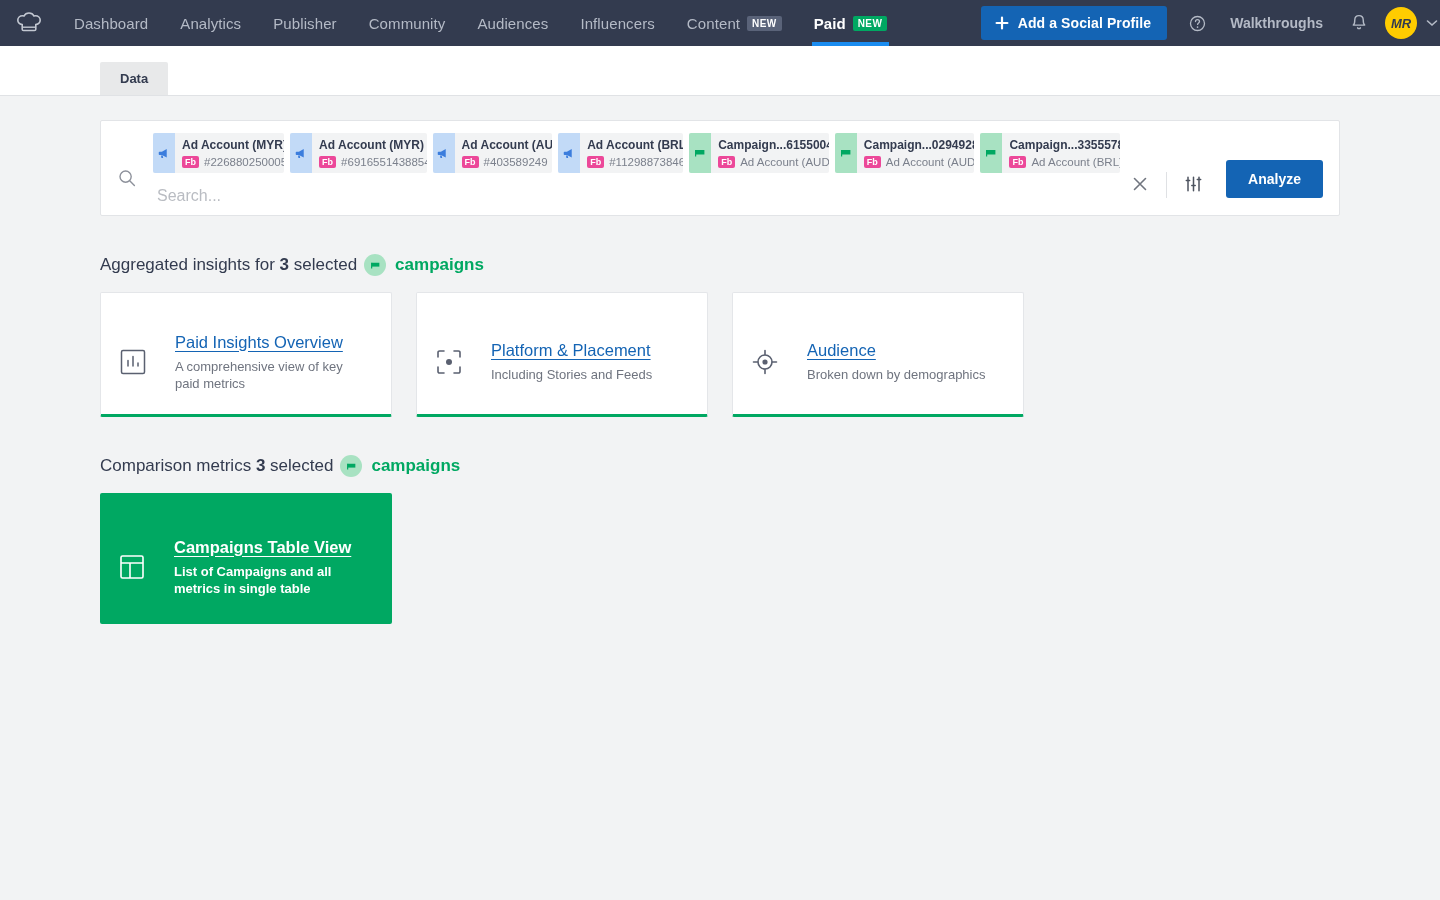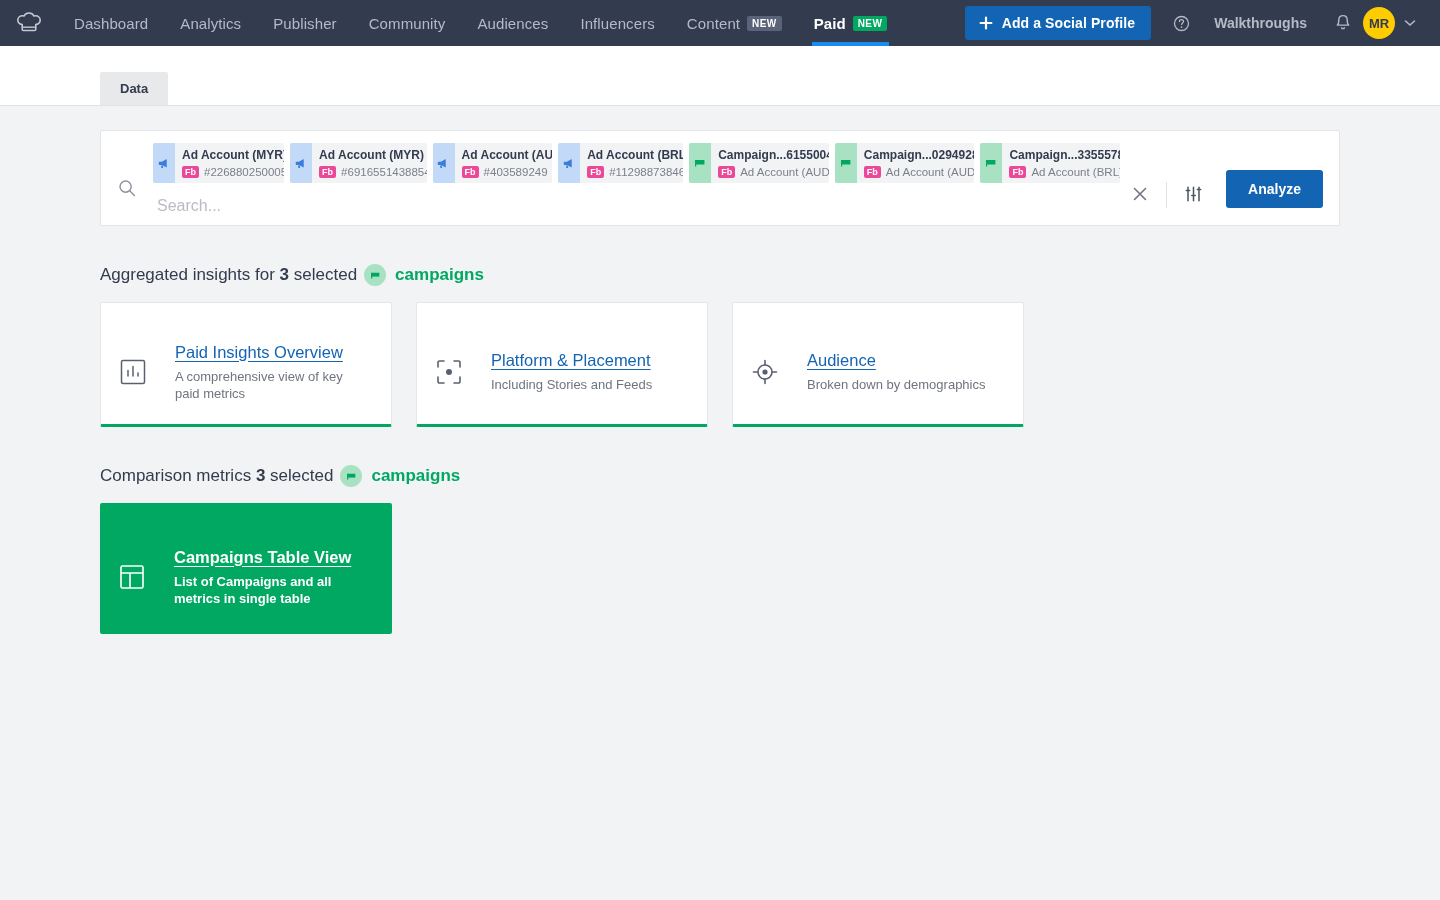--- a/index.html
+++ b/index.html
@@ -46,21 +46,21 @@
     letter-spacing: .4px;
     color: #fff;
     background: #5a6379;
     border-radius: 2px;
     padding: 3px 5px 2px 5px;
     line-height: 1;
   }
   .badge-new.green { background: #00a862; }
 
   .nav-right {
-    position: absolute; right: 22px; top: 0;
+    position: absolute; right: 0; top: 0;
     height: 46px; display: flex; align-items: center; gap: 0;
   }
   .btn-add-profile {
     display: flex; align-items: center; gap: 9px;
     background: #1464b4;
     color: #fff;
     font-size: 14px; font-weight: bold;
     border: none;
     border-radius: 3px;
     padding: 9px 16px 9px 14px;
@@ -74,26 +74,28 @@
     cursor: pointer; white-space: nowrap;
   }
   .bell-btn { padding: 0 12px; cursor: pointer; display:flex; align-items:center; }
   .avatar {
     width: 32px; height: 32px; border-radius: 50%;
     background: #ffcc00;
     color: #333b4f;
     font-size: 13px; font-weight: bold;
     display: flex; align-items: center; justify-content: center;
     cursor: pointer;
+    margin-left: 6px;
+    font-style: italic;
   }
   .caret-down { margin-left: 9px; margin-right: 2px; cursor: pointer; display:flex; }
 
   
   .subbar {
-    height: 60px;
+    height: 50px;
     background: #ffffff;
     border-bottom: 1px solid #e0e2e5;
     display: flex; align-items: flex-end;
     padding-left: 100px;
   }
   .subtab {
     background: #e8e9ea;
     color: #333b4f;
     font-size: 13px; font-weight: bold;
     padding: 0 20px;

